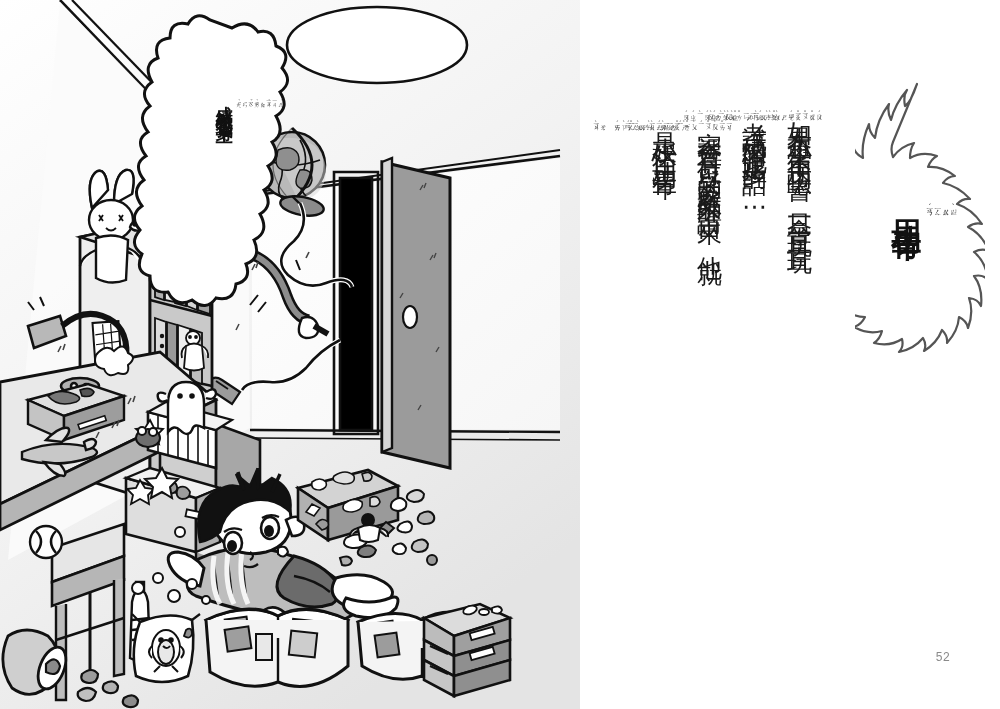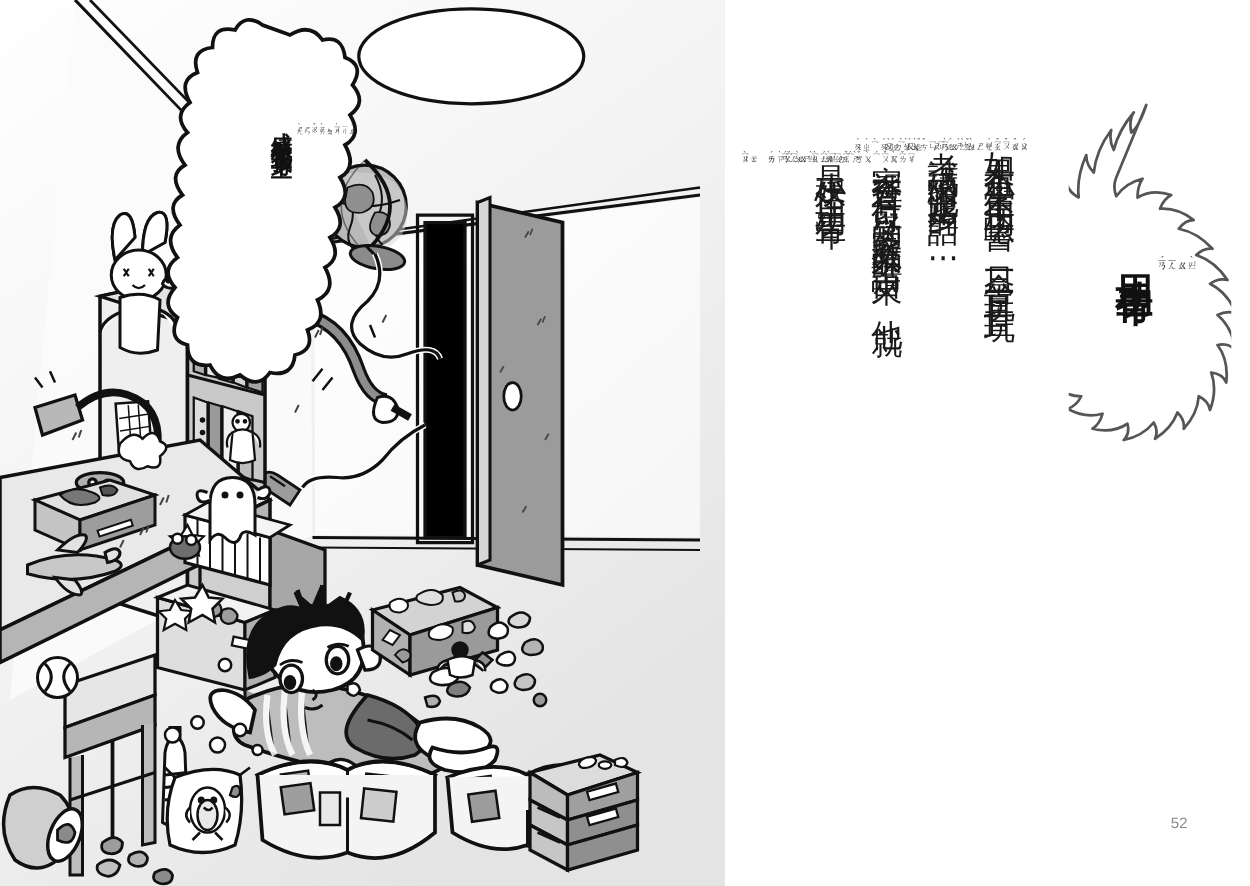--- a/index.html
+++ b/index.html
@@ -95,21 +95,21 @@
     color: #333;
     white-space: pre;
   }
 
   #pagenum {
     position: absolute;
     right: 50px;
     bottom: 44px;
     font-size: 12px;
     color: #8a8a8a;
-    font-family: Liberation Sans, sans-serif;
+    font-family: Liberation Mono, monospace;
   }
 
   
   #bubble-text {
     position: absolute;
     left: 215px;
     top: 92px;
     writing-mode: vertical-rl;
     text-orientation: upright;
     font-family: "DejaVu Serif", "Liberation Serif", serif;

